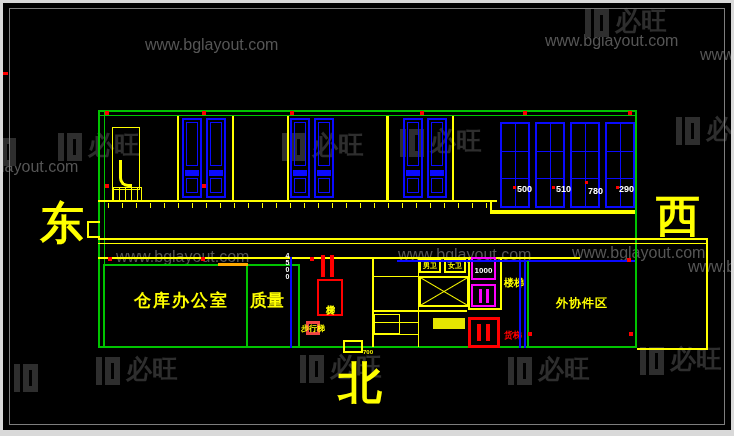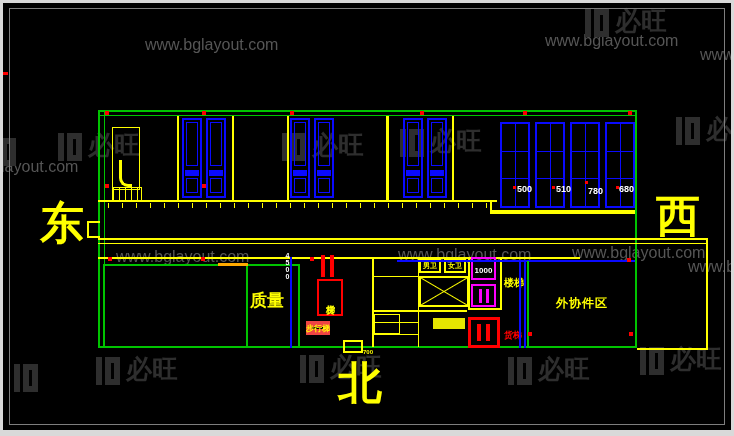--- a/index.html
+++ b/index.html
@@ -174,21 +174,21 @@
       </div>
     <div class="win" style="left:605px;top:122px;">
         <div class="v"></div>
         <div class="h1"></div>
         <div class="h2"></div>
       </div>
 
     <span class="wlbl" style="left:517px;top:184px;font-size:9px;">500</span>
     <span class="wlbl" style="left:556px;top:184px;font-size:9px;">510</span>
     <span class="wlbl" style="left:588px;top:186px;font-size:9px;">780</span>
-    <span class="wlbl" style="left:619px;top:184px;font-size:9px;">680</span>
+    <span class="wlbl" style="left:619px;top:184px;font-size:9px;">290</span>
     <div class="tick" style="left:513px;top:186px;"></div>
     <div class="tick" style="left:552px;top:186px;"></div>
     <div class="tick" style="left:585px;top:181px;"></div>
     <div class="tick" style="left:616px;top:186px;"></div>
 
     <div class="abs y" style="left:98px;top:238px;width:610px;height:2px;"></div>
     <div class="abs y" style="left:98px;top:243px;width:610px;height:1px;"></div>
     <div class="abs y" style="left:98px;top:257px;width:482px;height:2px;"></div>
     <div class="abs y" style="left:706px;top:238px;width:2px;height:112px;"></div>
     <div class="abs y" style="left:637px;top:348px;width:71px;height:2px;"></div>
@@ -199,21 +199,21 @@
     <div class="abs g" style="left:246px;top:264px;width:2px;height:84px;"></div>
     <div class="abs" style="left:218px;top:263px;width:30px;height:3px;background:#ffaa00;"></div>
     <div class="abs b" style="left:290px;top:257px;width:2px;height:91px;"></div>
     <span class="wlbl vtext" style="left:284px;top:252px;font-size:7px;">4500</span>
 
     <div class="abs r" style="left:321px;top:255px;width:4px;height:22px;"></div>
     <div class="abs r" style="left:330px;top:255px;width:4px;height:22px;"></div>
     <div class="abs" style="left:317px;top:279px;width:26px;height:37px;border:2px solid #ff0000;box-sizing:border-box;display:flex;align-items:center;justify-content:center;">
       <span class="vtext" style="color:#ffff00;font-size:9px;font-weight:bold;">货梯</span>
     </div>
-    <div class="abs" style="left:306px;top:321px;width:24px;height:14px;border:6px solid #ef4444;box-sizing:border-box;display:flex;align-items:center;justify-content:center;">
+    <div class="abs" style="left:306px;top:321px;width:14px;height:14px;border:3px solid #ef4444;box-sizing:border-box;display:flex;align-items:center;justify-content:center;">
       <span style="color:#ffff00;font-size:8px;font-weight:bold;white-space:nowrap;">步行梯</span>
     </div>
 
     <div class="abs y" style="left:372px;top:257px;width:125px;height:2px;"></div>
     <div class="abs y" style="left:372px;top:257px;width:2px;height:90px;"></div>
     <div class="abs y" style="left:418px;top:257px;width:1px;height:90px;"></div>
     <div class="abs y" style="left:372px;top:276px;width:46px;height:1px;"></div>
     <div class="abs y" style="left:372px;top:310px;width:95px;height:2px;"></div>
     <div class="abs y" style="left:372px;top:322px;width:46px;height:1px;"></div>
     <div class="abs y" style="left:372px;top:334px;width:46px;height:1px;"></div>
@@ -251,20 +251,21 @@
 
     <div class="abs b" style="left:397px;top:260px;width:238px;height:2px;"></div>
     <div class="abs b" style="left:519px;top:260px;width:2px;height:88px;"></div>
     <div class="abs b" style="left:524px;top:260px;width:2px;height:88px;"></div>
     <div class="abs g" style="left:527px;top:261px;width:2px;height:87px;"></div>
     <span class="lbl" style="left:556px;top:297px;font-size:12px;letter-spacing:1px;">外协件区</span>
 
     <div class="abs" style="left:343px;top:340px;width:20px;height:13px;border:2px solid #ffff00;box-sizing:border-box;"></div>
     <span class="lbl" style="left:363px;top:349px;font-size:6px;">700</span>
 
+    <span class="lbl" style="left:134px;top:292px;font-size:17px;letter-spacing:2px;">仓库办公室</span>
     <span class="lbl" style="left:250px;top:292px;font-size:17px;">质量</span>
 
     <div class="dot" style="left:105px;top:111px;"></div>
     <div class="dot" style="left:202px;top:111px;"></div>
     <div class="dot" style="left:290px;top:111px;"></div>
     <div class="dot" style="left:420px;top:111px;"></div>
     <div class="dot" style="left:523px;top:111px;"></div>
     <div class="dot" style="left:628px;top:111px;"></div>
     <div class="dot" style="left:105px;top:184px;"></div>
     <div class="dot" style="left:202px;top:184px;"></div>

